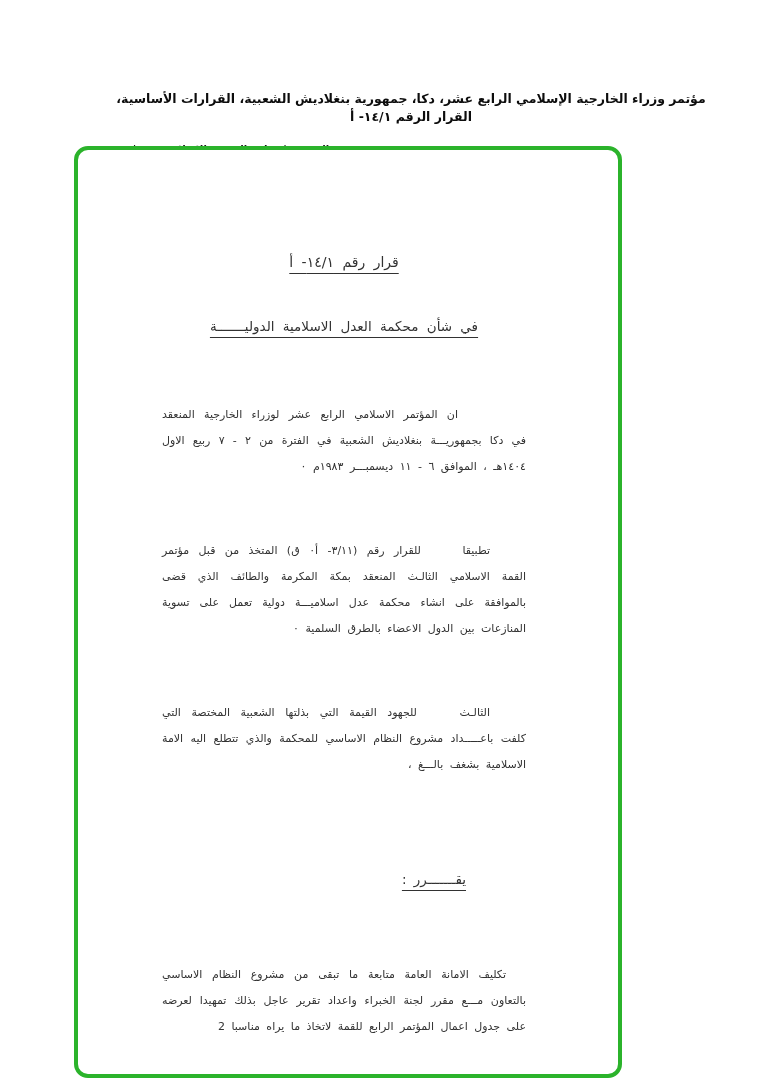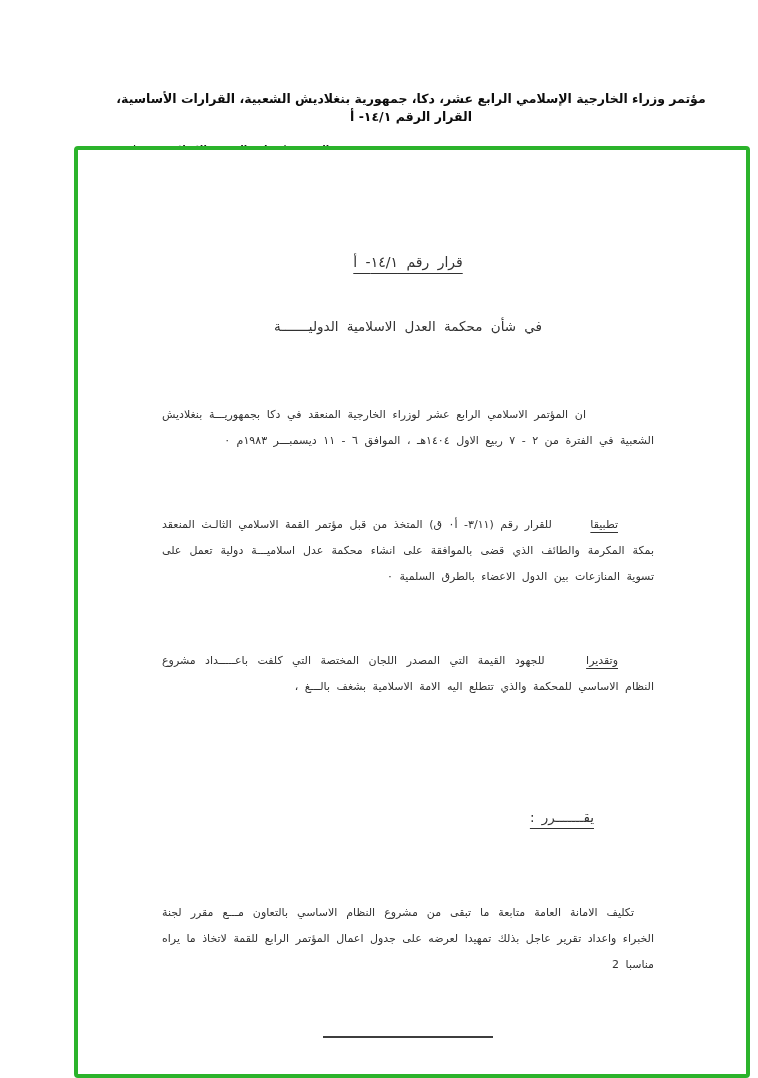--- a/index.html
+++ b/index.html
@@ -37,24 +37,24 @@
     color: #1a1a1a;
     margin-top: 2px;
     direction: rtl;
     text-align: left;
     padding-left: 85px;
   }
   .scan-frame {
     position: absolute;
     left: 42px;
     top: 114px;
-    width: 676px;
+    width: 548px;
     height: 932px;
     border: 4px solid #2bb32b;
-    border-radius: 4px;
+    border-radius: 14px;
     background: #ffffff;
   }
   .scan-content {
     position: absolute;
     top: 0; left: 0; right: 0; bottom: 0;
     direction: rtl;
     padding: 88px 76px 0 68px;
     color: #323232;
   }
   .doc-title {
@@ -64,40 +64,40 @@
     text-decoration: underline;
     text-underline-offset: 6px;
     letter-spacing: 1px;
     word-spacing: 4px;
     margin-bottom: 16px;
   }
   .doc-subtitle {
     font-size: 13.5px;
     font-weight: normal;
     text-align: center;
+    text-decoration: underline;
     text-underline-offset: 6px;
     word-spacing: 4px;
     margin-bottom: 36px;
   }
   .para {
     font-size: 11px;
     line-height: 26px;
     text-align: justify;
     text-indent: 20px;
     word-spacing: 3px;
     margin-bottom: 26px;
   }
   .lead {
-    text-decoration: underline;
     text-underline-offset: 4px;
   }
   .decision-heading {
     font-size: 13.5px;
     line-height: 22px;
-    margin: 32px 44px 24px 0;
+    margin: 16px 44px 24px 0;
     text-decoration: underline;
     text-underline-offset: 6px;
     word-spacing: 3px;
     display: inline-block;
   }
   .decision-wrap { text-align: right; }
   .end-rule {
     width: 170px;
     border-top: 2px solid #3d3d3d;
     margin: 42px auto 0 auto;
@@ -117,21 +117,21 @@
     <div class="scan-content">
 
       <h1 class="doc-title">قرار رقم ١٤/١- أ</h1>
       <h2 class="doc-subtitle">في شأن محكمة العدل الاسلامية الدوليـــــــة</h2>
 
       <p class="para"><span class="lead"></span><span>ان المؤتمر الاسلامي الرابع عشر لوزراء الخارجية المنعقد في دكا بجمهوريـــة بنغلاديش الشعبية في الفترة من ٢ - ٧ ربيع الاول ١٤٠٤هـ ، الموافق ٦ - ١١ ديسمبـــر ١٩٨٣م ٠</span></p>
 
       <p class="para"><span class="lead">تطبيقا</span><span> للقرار رقم (٣/١١- أ٠ ق) المتخذ من قبل مؤتمر القمة الاسلامي الثالـث المنعقد بمكة المكرمة والطائف الذي قضى بالموافقة على انشاء محكمة عدل اسلاميـــة دولية تعمل على تسوية المنازعات بين الدول الاعضاء بالطرق السلمية ٠</span></p>
 
 
-      <p class="para"><span class="lead">وتقديرا</span><span> للجهود القيمة التي المصدر اللجان المختصة التي كلفت باعـــــداد مشروع النظام الاساسي للمحكمة والذي تتطلع اليه الامة الاسلامية بشغف بالـــغ ،</span></p>
+      <p class="para"><span class="lead">الثالـث</span><span> للجهود القيمة التي بذلتها الشعبية المختصة التي كلفت باعـــــداد مشروع النظام الاساسي للمحكمة والذي تتطلع اليه الامة الاسلامية بشغف بالـــغ ،</span></p>
 
 
       <div class="decision-wrap">
         <span class="decision-heading">يقـــــــرر :</span>
       </div>
 
       <p class="para">تكليف الامانة العامة متابعة ما تبقى من مشروع النظام الاساسي بالتعاون مـــع مقرر لجنة الخبراء واعداد تقرير عاجل بذلك تمهيدا لعرضه على جدول اعمال المؤتمر الرابع للقمة لاتخاذ ما يراه مناسبا 2</p>
 
       <div class="end-rule"></div>
 

